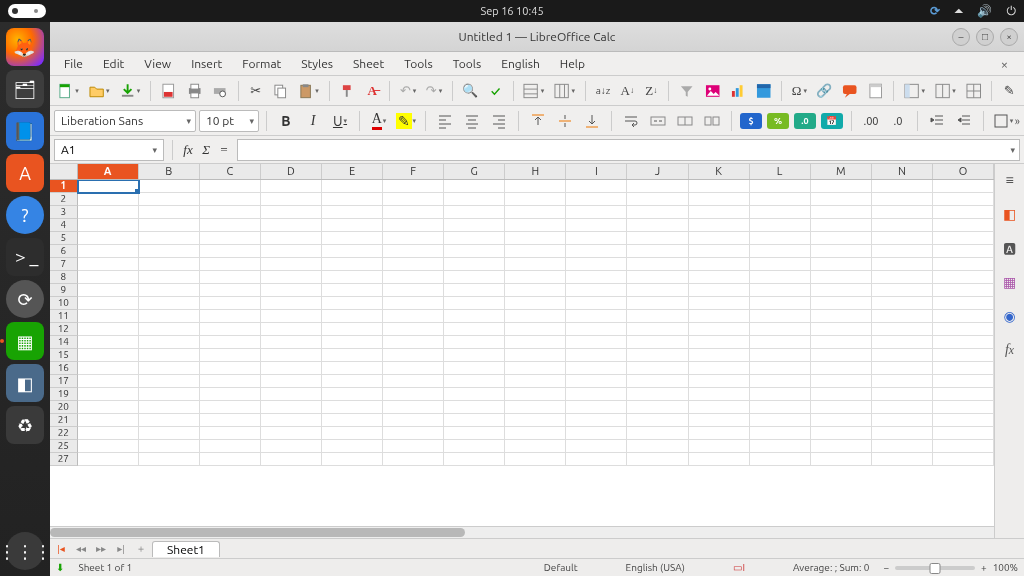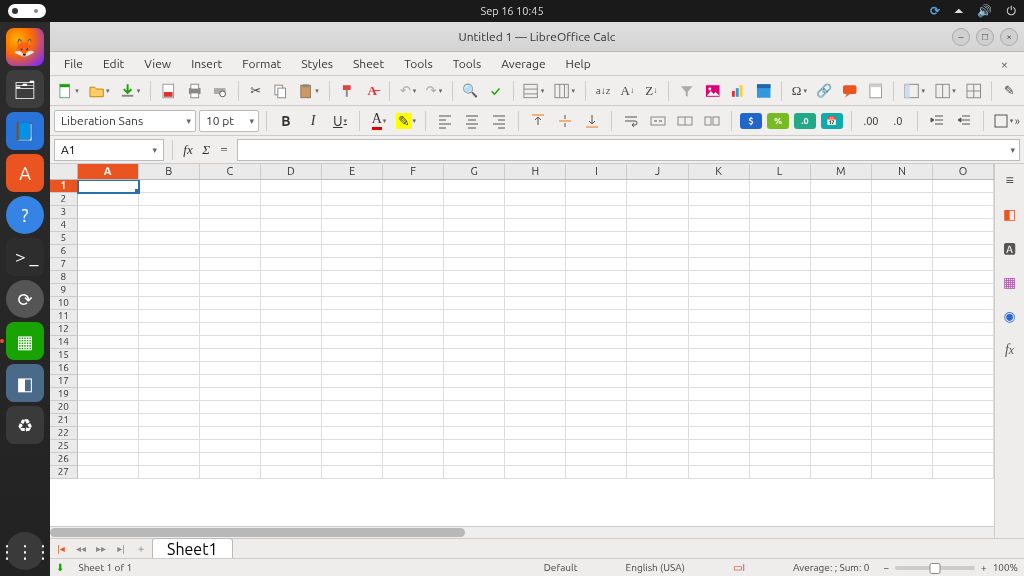--- a/index.html
+++ b/index.html
@@ -78,21 +78,21 @@
 .cell.active::after{ content:''; position:absolute; right:-2px; bottom:-2px; width:5px; height:5px; background:#2a6fb0;}
 
 .hscroll { height:12px; background:#eee; border-top:1px solid #ccc; position:relative;}
 .hscroll .thumb{ position:absolute; left:0; top:1px; height:9px; width:44%; background:#b8b8b8; border-radius:5px;}
 
 .sidebar { width:30px; background:#eeedec; border-left:1px solid #ccc; display:flex; flex-direction:column; align-items:center; padding-top:6px; gap:14px;}
 .sidebar .sicon{ width:20px; height:20px; display:flex; align-items:center; justify-content:center; font-size:14px; color:#555;}
 
 .tabbar { height:20px; background:#eeedec; border-top:1px solid #ccc; display:flex; align-items:center; padding:0 2px; gap:2px; font-size:11px;}
 .tabbar .nav{ width:18px; text-align:center; color:#888; font-size:10px;}
-.tabbar .tab{ background:#fff; border:1px solid #bbb; border-bottom:none; padding:1px 14px; font-size:16px; border-radius:3px 3px 0 0;}
+.tabbar .tab{ background:#fff; border:1px solid #bbb; border-bottom:none; padding:1px 14px; font-size:12px; border-radius:3px 3px 0 0;}
 
 .status { height:18px; background:#eeedec; border-top:1px solid #ccc; display:flex; align-items:center; font-size:10px; color:#444; padding:0 6px; gap:8px;}
 .status .seg { padding:0 6px; }
 .status .spacer{flex:0 0 20px;}
 .status .big-spacer{flex:1;}
 .status .zoom{ display:flex; align-items:center; gap:6px;}
 .status .zline{ width:80px; height:4px; background:#ccc; position:relative; border-radius:2px;}
 .status .zline::after{ content:''; position:absolute; left:50%; top:-3px; width:9px; height:9px; background:#fff; border:1px solid #888; border-radius:2px; transform:translateX(-50%);}
 </style>
 </head>
@@ -137,21 +137,21 @@
 
     <span>File</span>
       <span>Edit</span>
       <span>View</span>
       <span>Insert</span>
       <span>Format</span>
       <span>Styles</span>
       <span>Sheet</span>
       <span>Tools</span>
       <span>Tools</span>
-      <span>Average</span>
+      <span>English</span>
       <span>Help</span>
       <span class="closex">×</span>
   </div>
 
   <div class="toolbar">
     <div class="tbtn dd">
         <svg viewBox="0 0 16 16">
           <rect x="2" y="1" width="10" height="14" fill="#fff" stroke="#5a8"></rect>
           <rect x="2" y="1" width="10" height="3" fill="#18a303"></rect>
         </svg>
@@ -811,38 +811,20 @@
             <div class="cell" style="width: 62px;"></div>
             <div class="cell" style="width: 62px;"></div>
             <div class="cell" style="width: 62px;"></div>
             <div class="cell" style="width: 62px;"></div>
             <div class="cell" style="width: 62px;"></div>
             <div class="cell" style="width: 62px;"></div>
             <div class="cell" style="width: 62px;"></div>
           </div>
           <div class="row">
             <div class="rh">25</div>
-            <div class="cell" style="width: 62px;"></div>
-            <div class="cell" style="width: 62px;"></div>
-            <div class="cell" style="width: 62px;"></div>
-            <div class="cell" style="width: 62px;"></div>
-            <div class="cell" style="width: 62px;"></div>
-            <div class="cell" style="width: 62px;"></div>
-            <div class="cell" style="width: 62px;"></div>
-            <div class="cell" style="width: 62px;"></div>
-            <div class="cell" style="width: 62px;"></div>
-            <div class="cell" style="width: 62px;"></div>
-            <div class="cell" style="width: 62px;"></div>
-            <div class="cell" style="width: 62px;"></div>
-            <div class="cell" style="width: 62px;"></div>
-            <div class="cell" style="width: 62px;"></div>
-            <div class="cell" style="width: 62px;"></div>
-          </div>
-          <div class="row">
-            <div class="rh">26</div>
             <div class="cell" style="width: 62px;"></div>
             <div class="cell" style="width: 62px;"></div>
             <div class="cell" style="width: 62px;"></div>
             <div class="cell" style="width: 62px;"></div>
             <div class="cell" style="width: 62px;"></div>
             <div class="cell" style="width: 62px;"></div>
             <div class="cell" style="width: 62px;"></div>
             <div class="cell" style="width: 62px;"></div>
             <div class="cell" style="width: 62px;"></div>
             <div class="cell" style="width: 62px;"></div>

